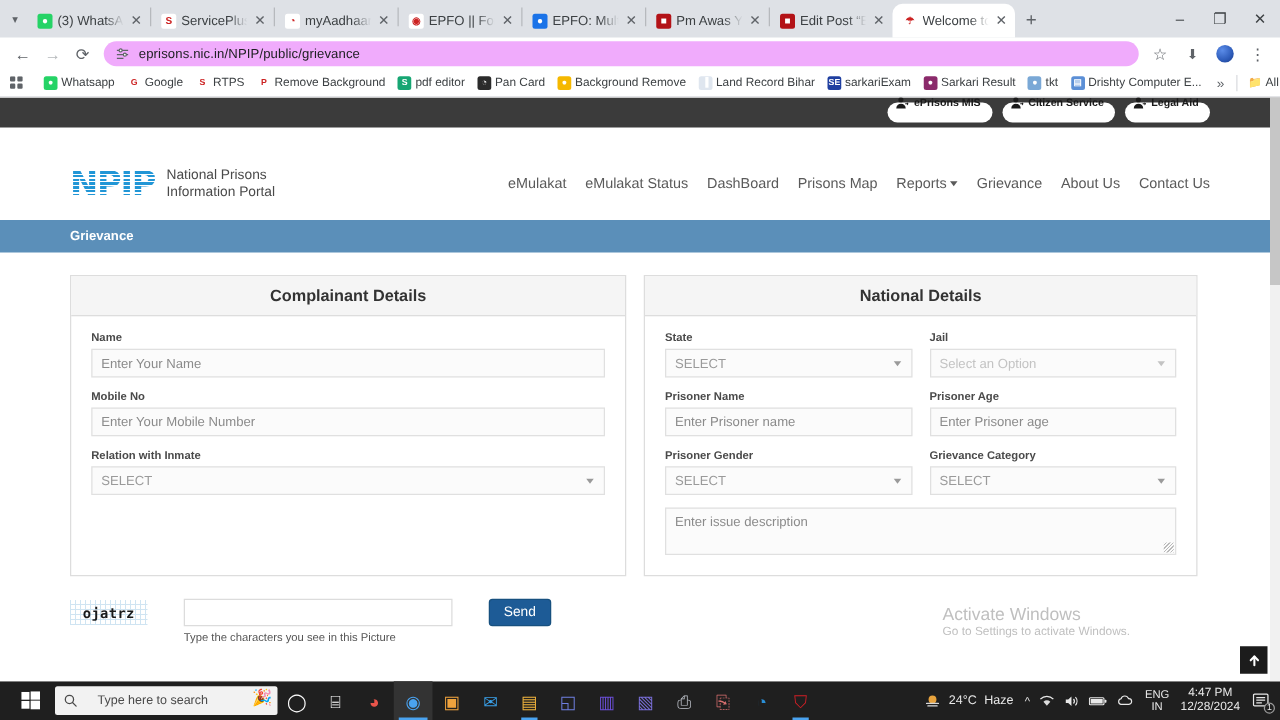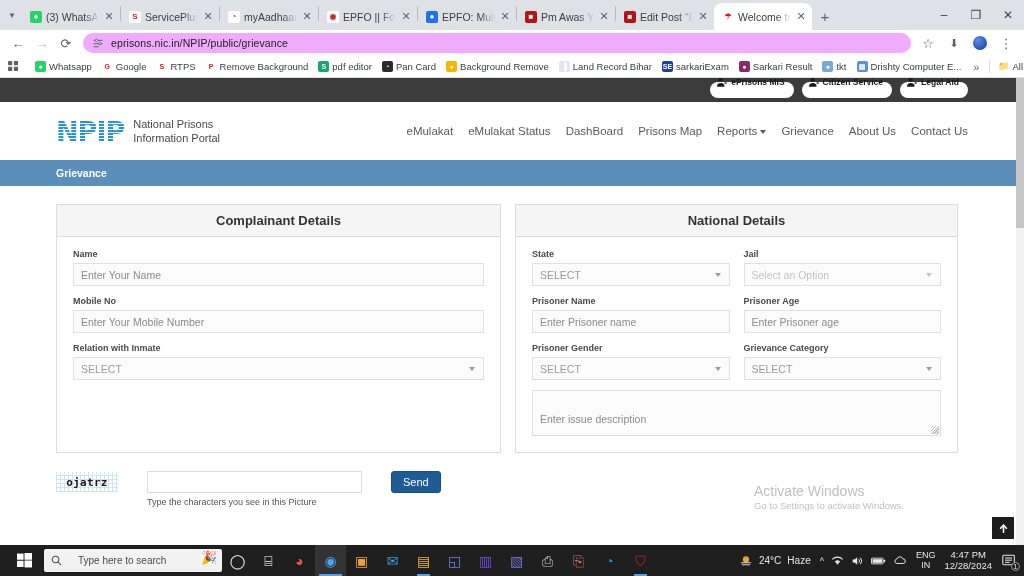--- a/index.html
+++ b/index.html
@@ -90,20 +90,21 @@
     background:#fff; border-radius: 11px; height: 16px;
     display:flex; align-items:center; gap:4px;
     padding: 0 9px 16px 6px;
     font-size: 8.5px; font-weight: bold; color:#1a1a1a;
   }
   .pill svg { display:block; }
 
   .sitehead {
     height: 58px; background:#fff; display:flex; align-items:center;
     padding: 0 0 0 56px;
+    margin-top: 16px;
   }
   .logo-wrap { display:flex; align-items:center; gap: 9px; }
   .npip {
     font-size: 27px; font-weight: 900; color: #2196d6;
     letter-spacing: -1px; line-height: 1; position: relative;
     font-family: "DejaVu Sans", sans-serif;
   }
   .npip::after {
     content:""; position:absolute; left:0; top:0; right:0; bottom:0;
     background: repeating-linear-gradient(180deg,
@@ -145,21 +146,21 @@
   }
   .sel { justify-content: space-between; color:#9a9a9a; padding-right: 8px; }
   .sel .dcaret { border-left:3px solid transparent; border-right:3px solid transparent;
                  border-top:4px solid #9a9a9a; }
   .sel.muted { color:#c3c3c3; }
   .sel.muted .dcaret { border-top-color:#c3c3c3; }
   .row2 { display:flex; gap: 14px; }
   .row2 > .fld { flex:1; margin-bottom: 10px; }
   .ta {
     width: 100%; height: 38px; border:1px solid #e0e0e0; background:#fbfbfb;
-    font-size: 10.5px; color:#8b8b8b; padding: 22px 7px; position: relative;
+    font-size: 10.5px; color:#8b8b8b; padding: 5px 7px; position: relative;
   }
   .ta .grip {
     position:absolute; right:1px; bottom:1px; width:8px; height:8px;
     background: repeating-linear-gradient(135deg, transparent 0 1px, #b9b9b9 1px 2px);
   }
 
   .captcha-row {
     display:flex; align-items:flex-start; gap: 29px;
     padding: 18px 56px 0 56px;
   }

